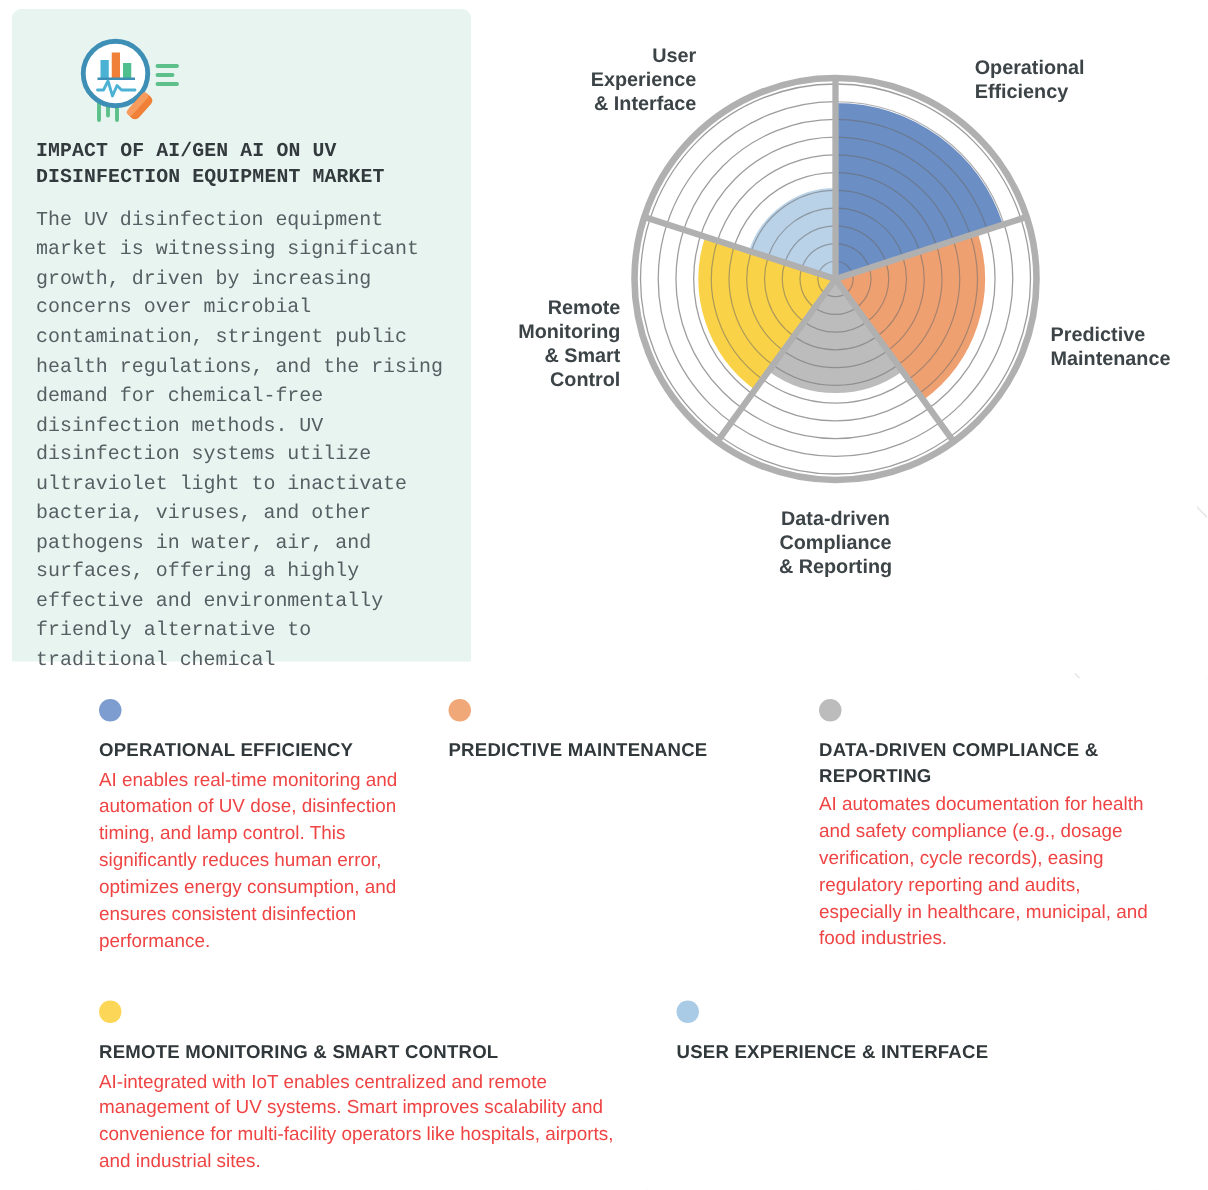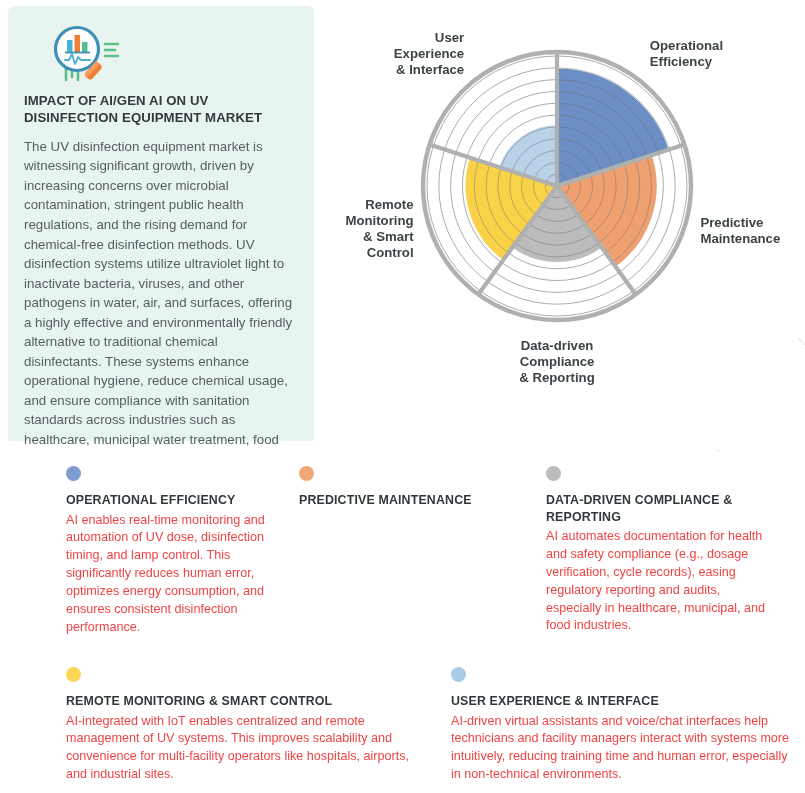--- a/index.html
+++ b/index.html
@@ -41,20 +41,21 @@
   #intro-card {
     position: absolute;
     left: 8px;
     top: 6px;
     width: 306px;
     height: 435px;
     background: #e8f4ef;
     border-radius: 6px 6px 0 0;
     box-sizing: border-box;
     padding: 14px 16px 0 16px;
+    font-family: Liberation Mono, monospace;
   }
   #intro-icon {
     width: 72px;
     height: 62px;
     margin: 4px 0 6px 24px;
     position: relative;
   }
   #intro-title {
     font-size: 13.2px;
     font-weight: bold;
@@ -289,23 +290,22 @@
 
     <div class="legend-block" id="lg-2">
       <span class="legend-dot" style="background: rgb(188, 188, 188);"></span>
       <div class="legend-title">DATA-DRIVEN COMPLIANCE &amp; REPORTING</div>
       <p class="legend-body">AI automates documentation for health and safety compliance (e.g., dosage verification, cycle records), easing regulatory reporting and audits, especially in healthcare, municipal, and food industries.</p>
     </div>
 
     <div class="legend-block" id="lg-3">
       <span class="legend-dot" style="background: rgb(252, 215, 87);"></span>
       <div class="legend-title">REMOTE MONITORING &amp; SMART CONTROL</div>
-      <p class="legend-body">AI-integrated with IoT enables centralized and remote management of UV systems. This improves scalability and convenience for multi-facility operators like hospitals, airports, and industrial sites.</p>
+      <p class="legend-body">AI-integrated with IoT enables centralized and remote management of UV systems. Smart improves scalability and convenience for multi-facility operators like hospitals, airports, and industrial sites.</p>
     </div>
 
     <div class="legend-block" id="lg-4">
       <span class="legend-dot" style="background: rgb(169, 203, 230);"></span>
       <div class="legend-title">USER EXPERIENCE &amp; INTERFACE</div>
-      <p class="legend-body">AI-driven virtual assistants and voice/chat interfaces help technicians and facility managers interact with systems more intuitively, reducing training time and human error, especially in non-technical environments.</p>
     </div>
 
   </div>
 </div>
 
 </body></html>

